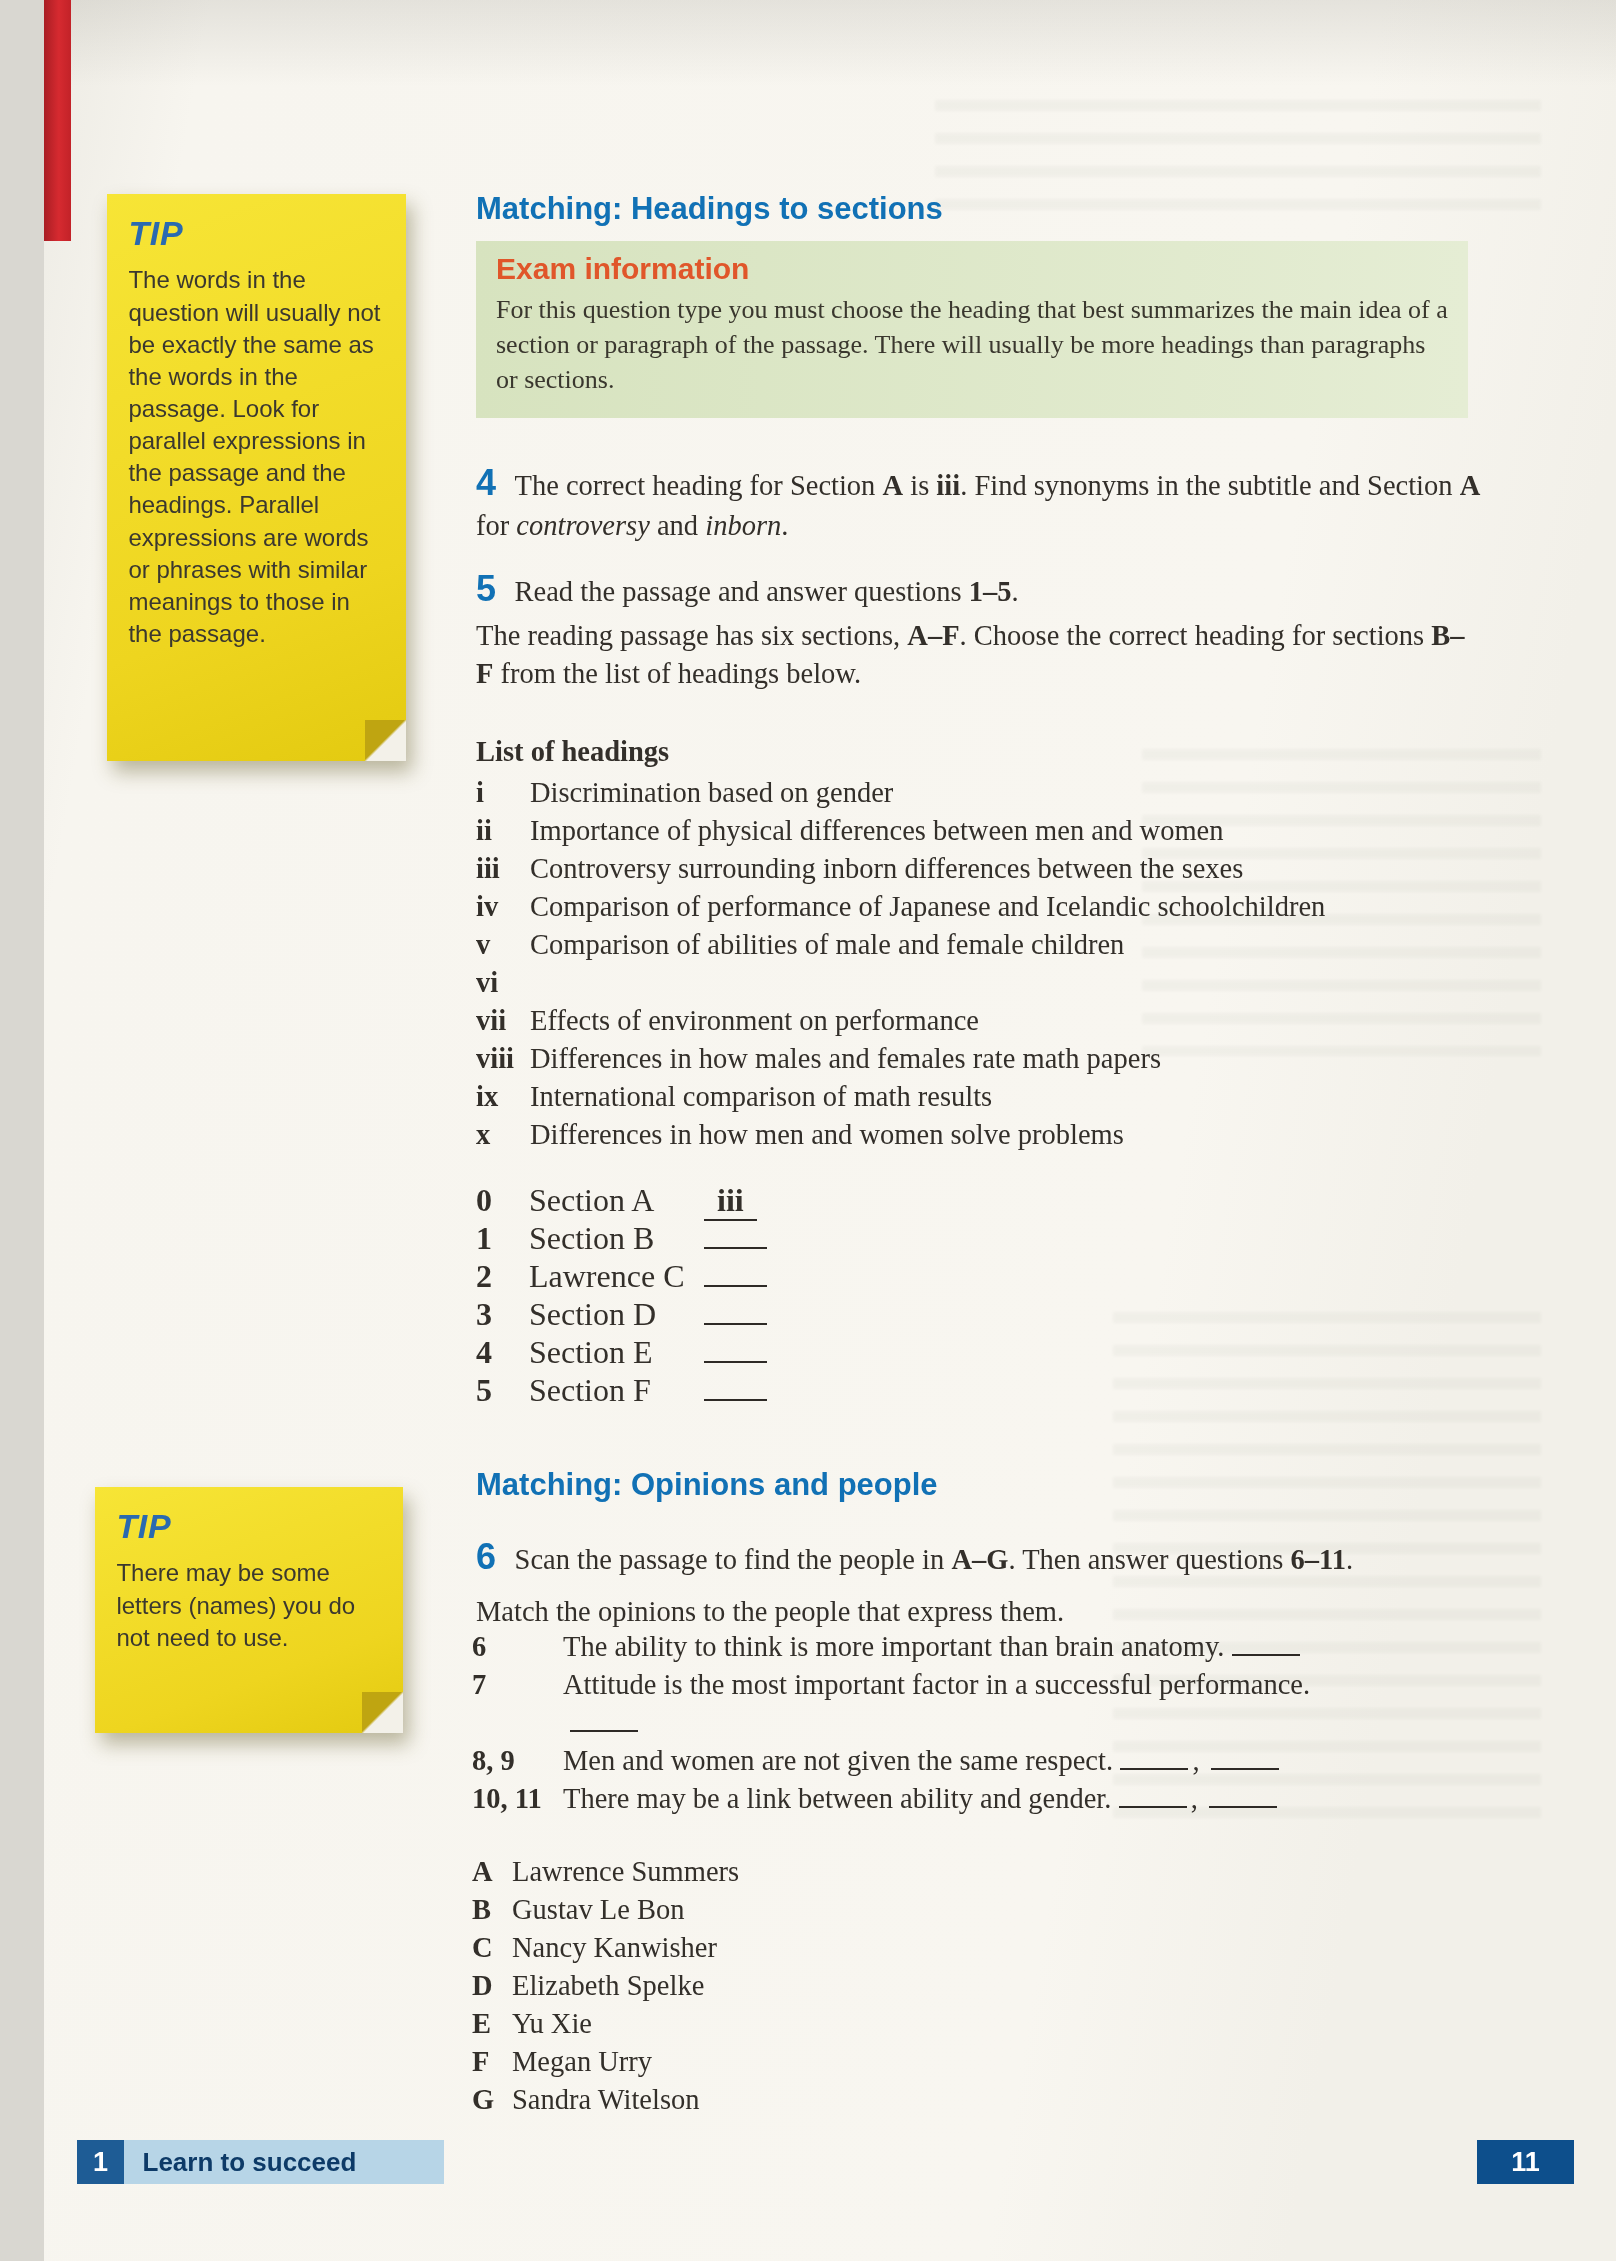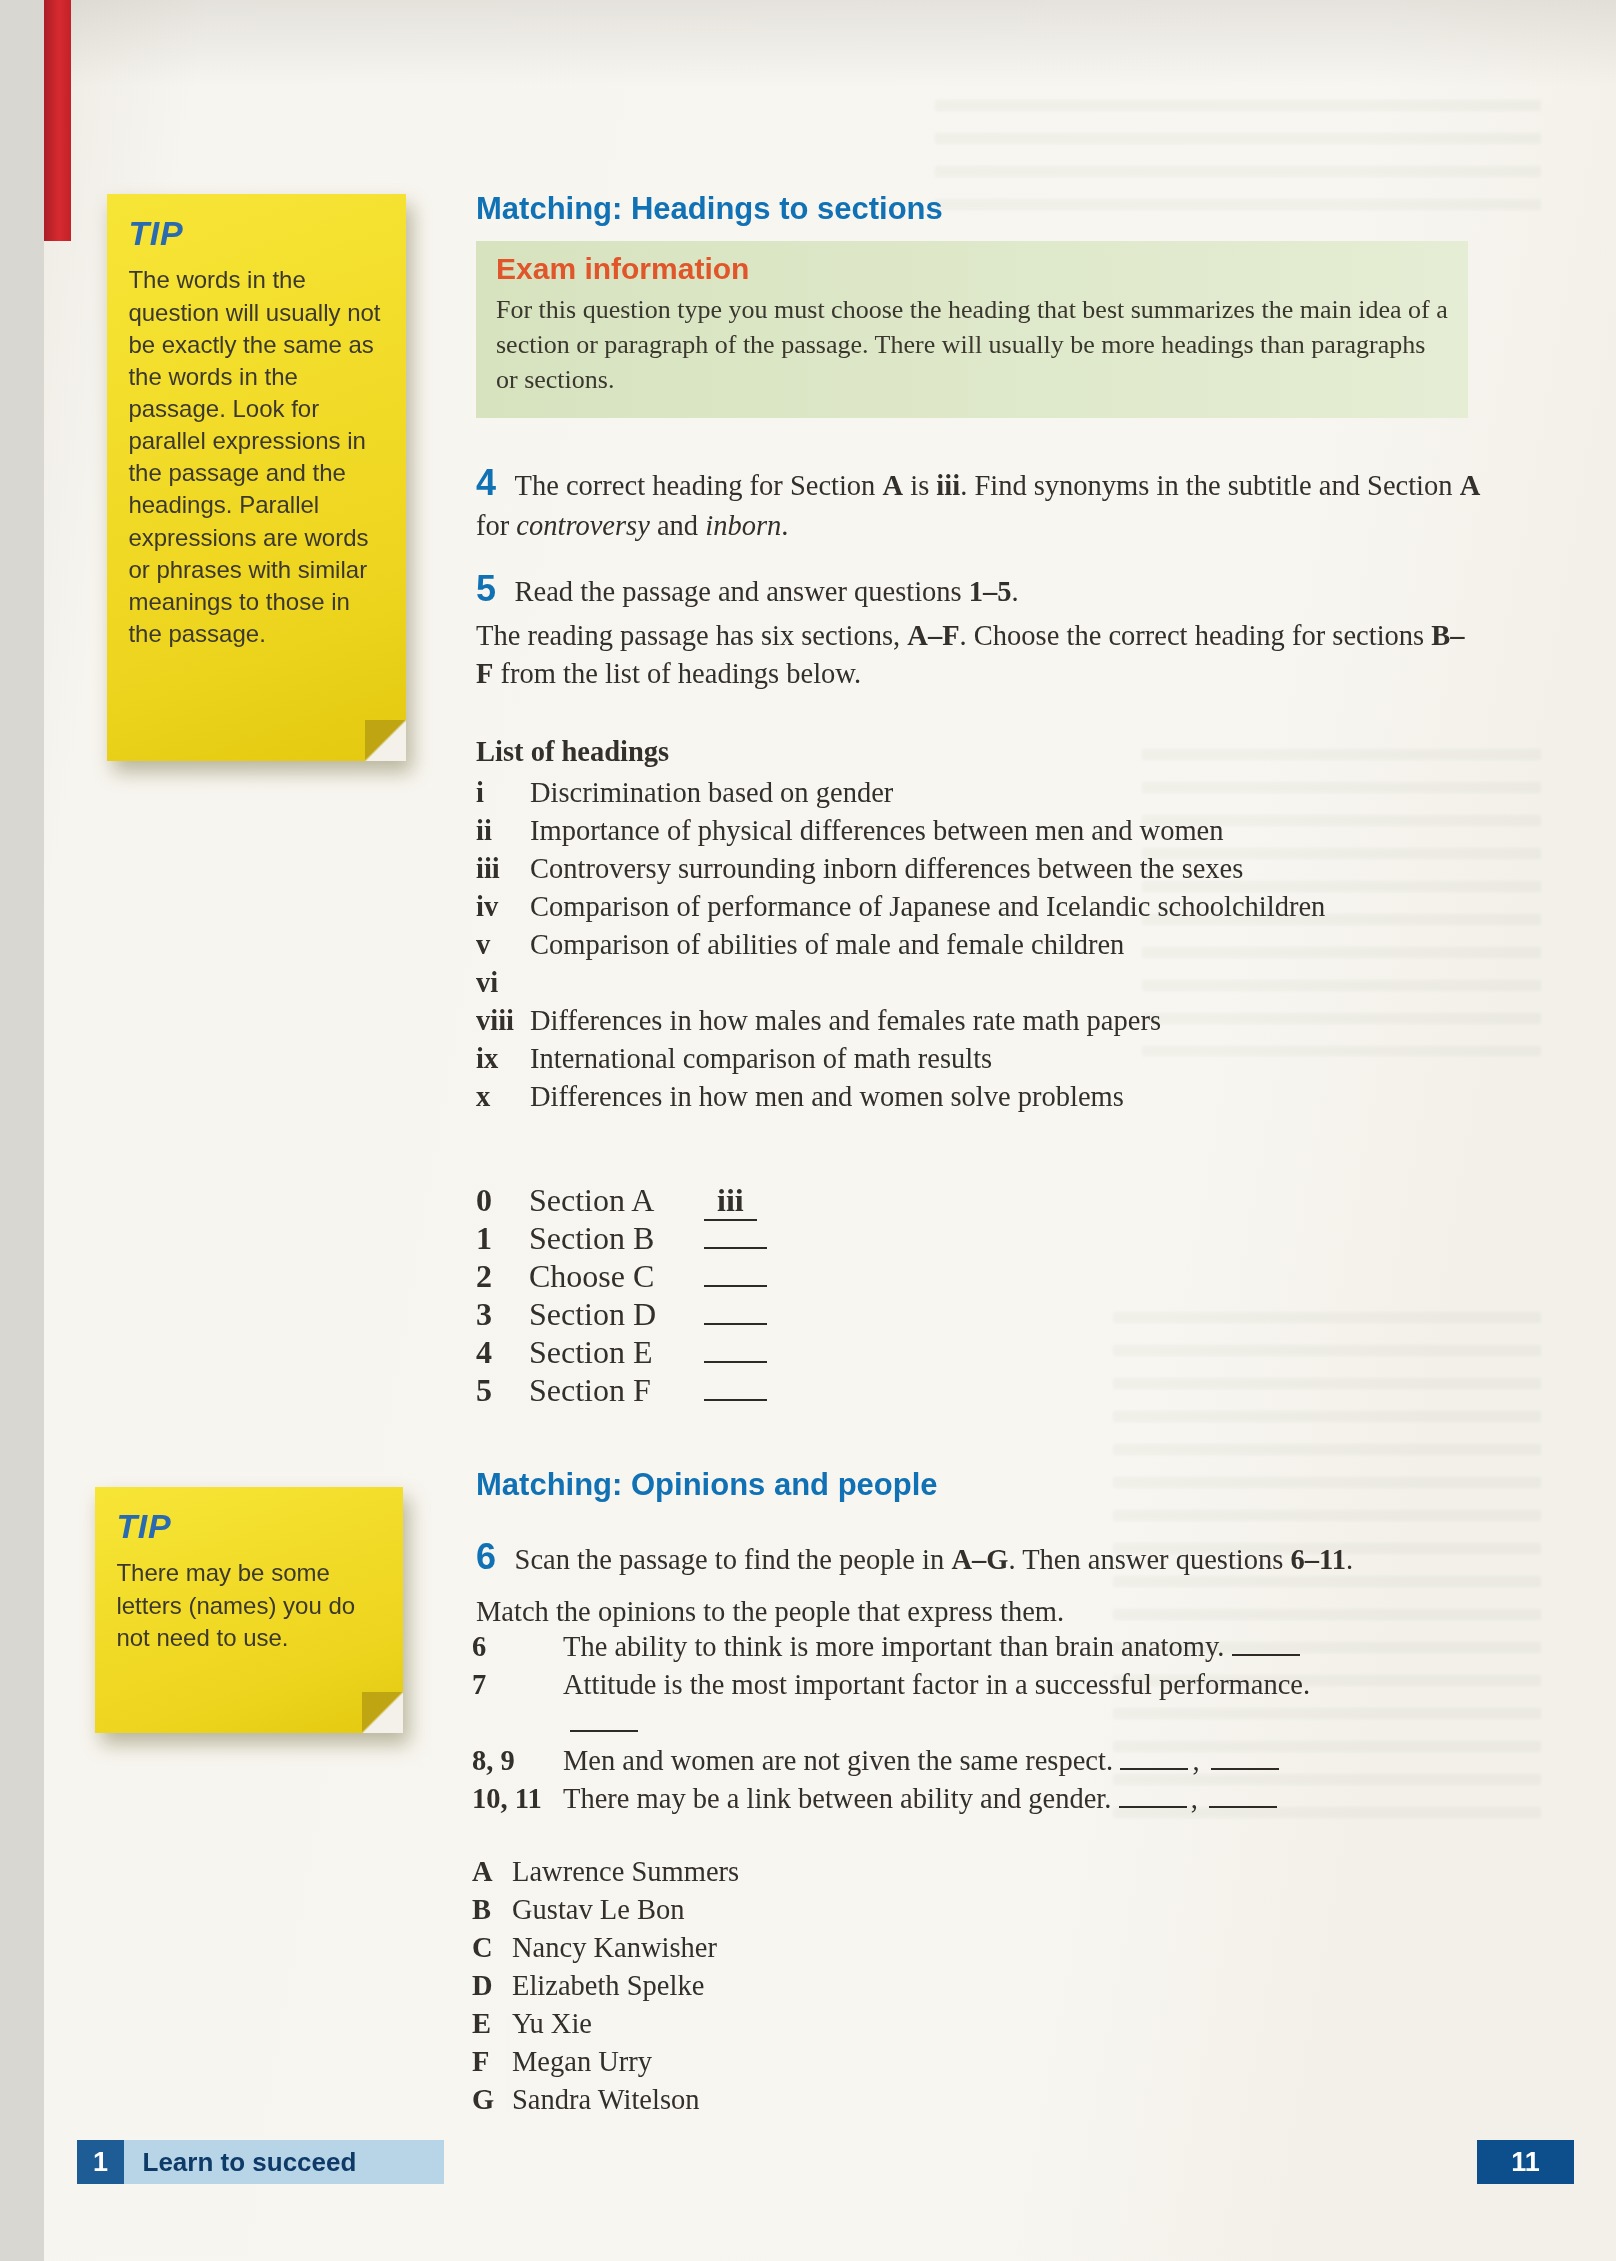--- a/index.html
+++ b/index.html
@@ -132,37 +132,41 @@
         <span>Comparison of performance of Japanese and Icelandic schoolchildren</span>
       </div>
     <div class="hrow">
         <span class="hnum">v</span>
         <span>Comparison of abilities of male and female children</span>
       </div>
     <div class="hrow">
         <span class="hnum">vi</span>
       </div>
     <div class="hrow">
+        <span class="hnum">vii</span>
+        <span>Effects of environment on performance</span>
+      </div>
+    <div class="hrow">
         <span class="hnum">viii</span>
         <span>Differences in how males and females rate math papers</span>
       </div>
     <div class="hrow">
         <span class="hnum">ix</span>
         <span>International comparison of math results</span>
       </div>
     <div class="hrow">
         <span class="hnum">x</span>
         <span>Differences in how men and women solve problems</span>
       </div>
   </div>
 
   <div class="sections">
     <div class="srow"><span class="snum">0</span><span class="slabel">Section A</span><span class="ans">iii</span></div>
     <div class="srow"><span class="snum">1</span><span class="slabel">Section B</span><span class="blank"></span></div>
-    <div class="srow"><span class="snum">2</span><span class="slabel">Choose C</span><span class="blank"></span></div>
+    <div class="srow"><span class="snum">2</span><span class="slabel">Lawrence C</span><span class="blank"></span></div>
     <div class="srow"><span class="snum">3</span><span class="slabel">Section D</span><span class="blank"></span></div>
     <div class="srow"><span class="snum">4</span><span class="slabel">Section E</span><span class="blank"></span></div>
     <div class="srow"><span class="snum">5</span><span class="slabel">Section F</span><span class="blank"></span></div>
   </div>
 
   <h1 class="h-blue h2a">Matching: Opinions and people</h1>
 
   <p class="para" id="ex6"><span class="exnum">6</span><span>Scan the passage to find the people in </span><span class="b">A–G</span><span>. Then answer questions </span><span class="b">6–11</span><span>.</span></p>
 
   <p class="para" id="intro2">Match the opinions to the people that express them.</p>

